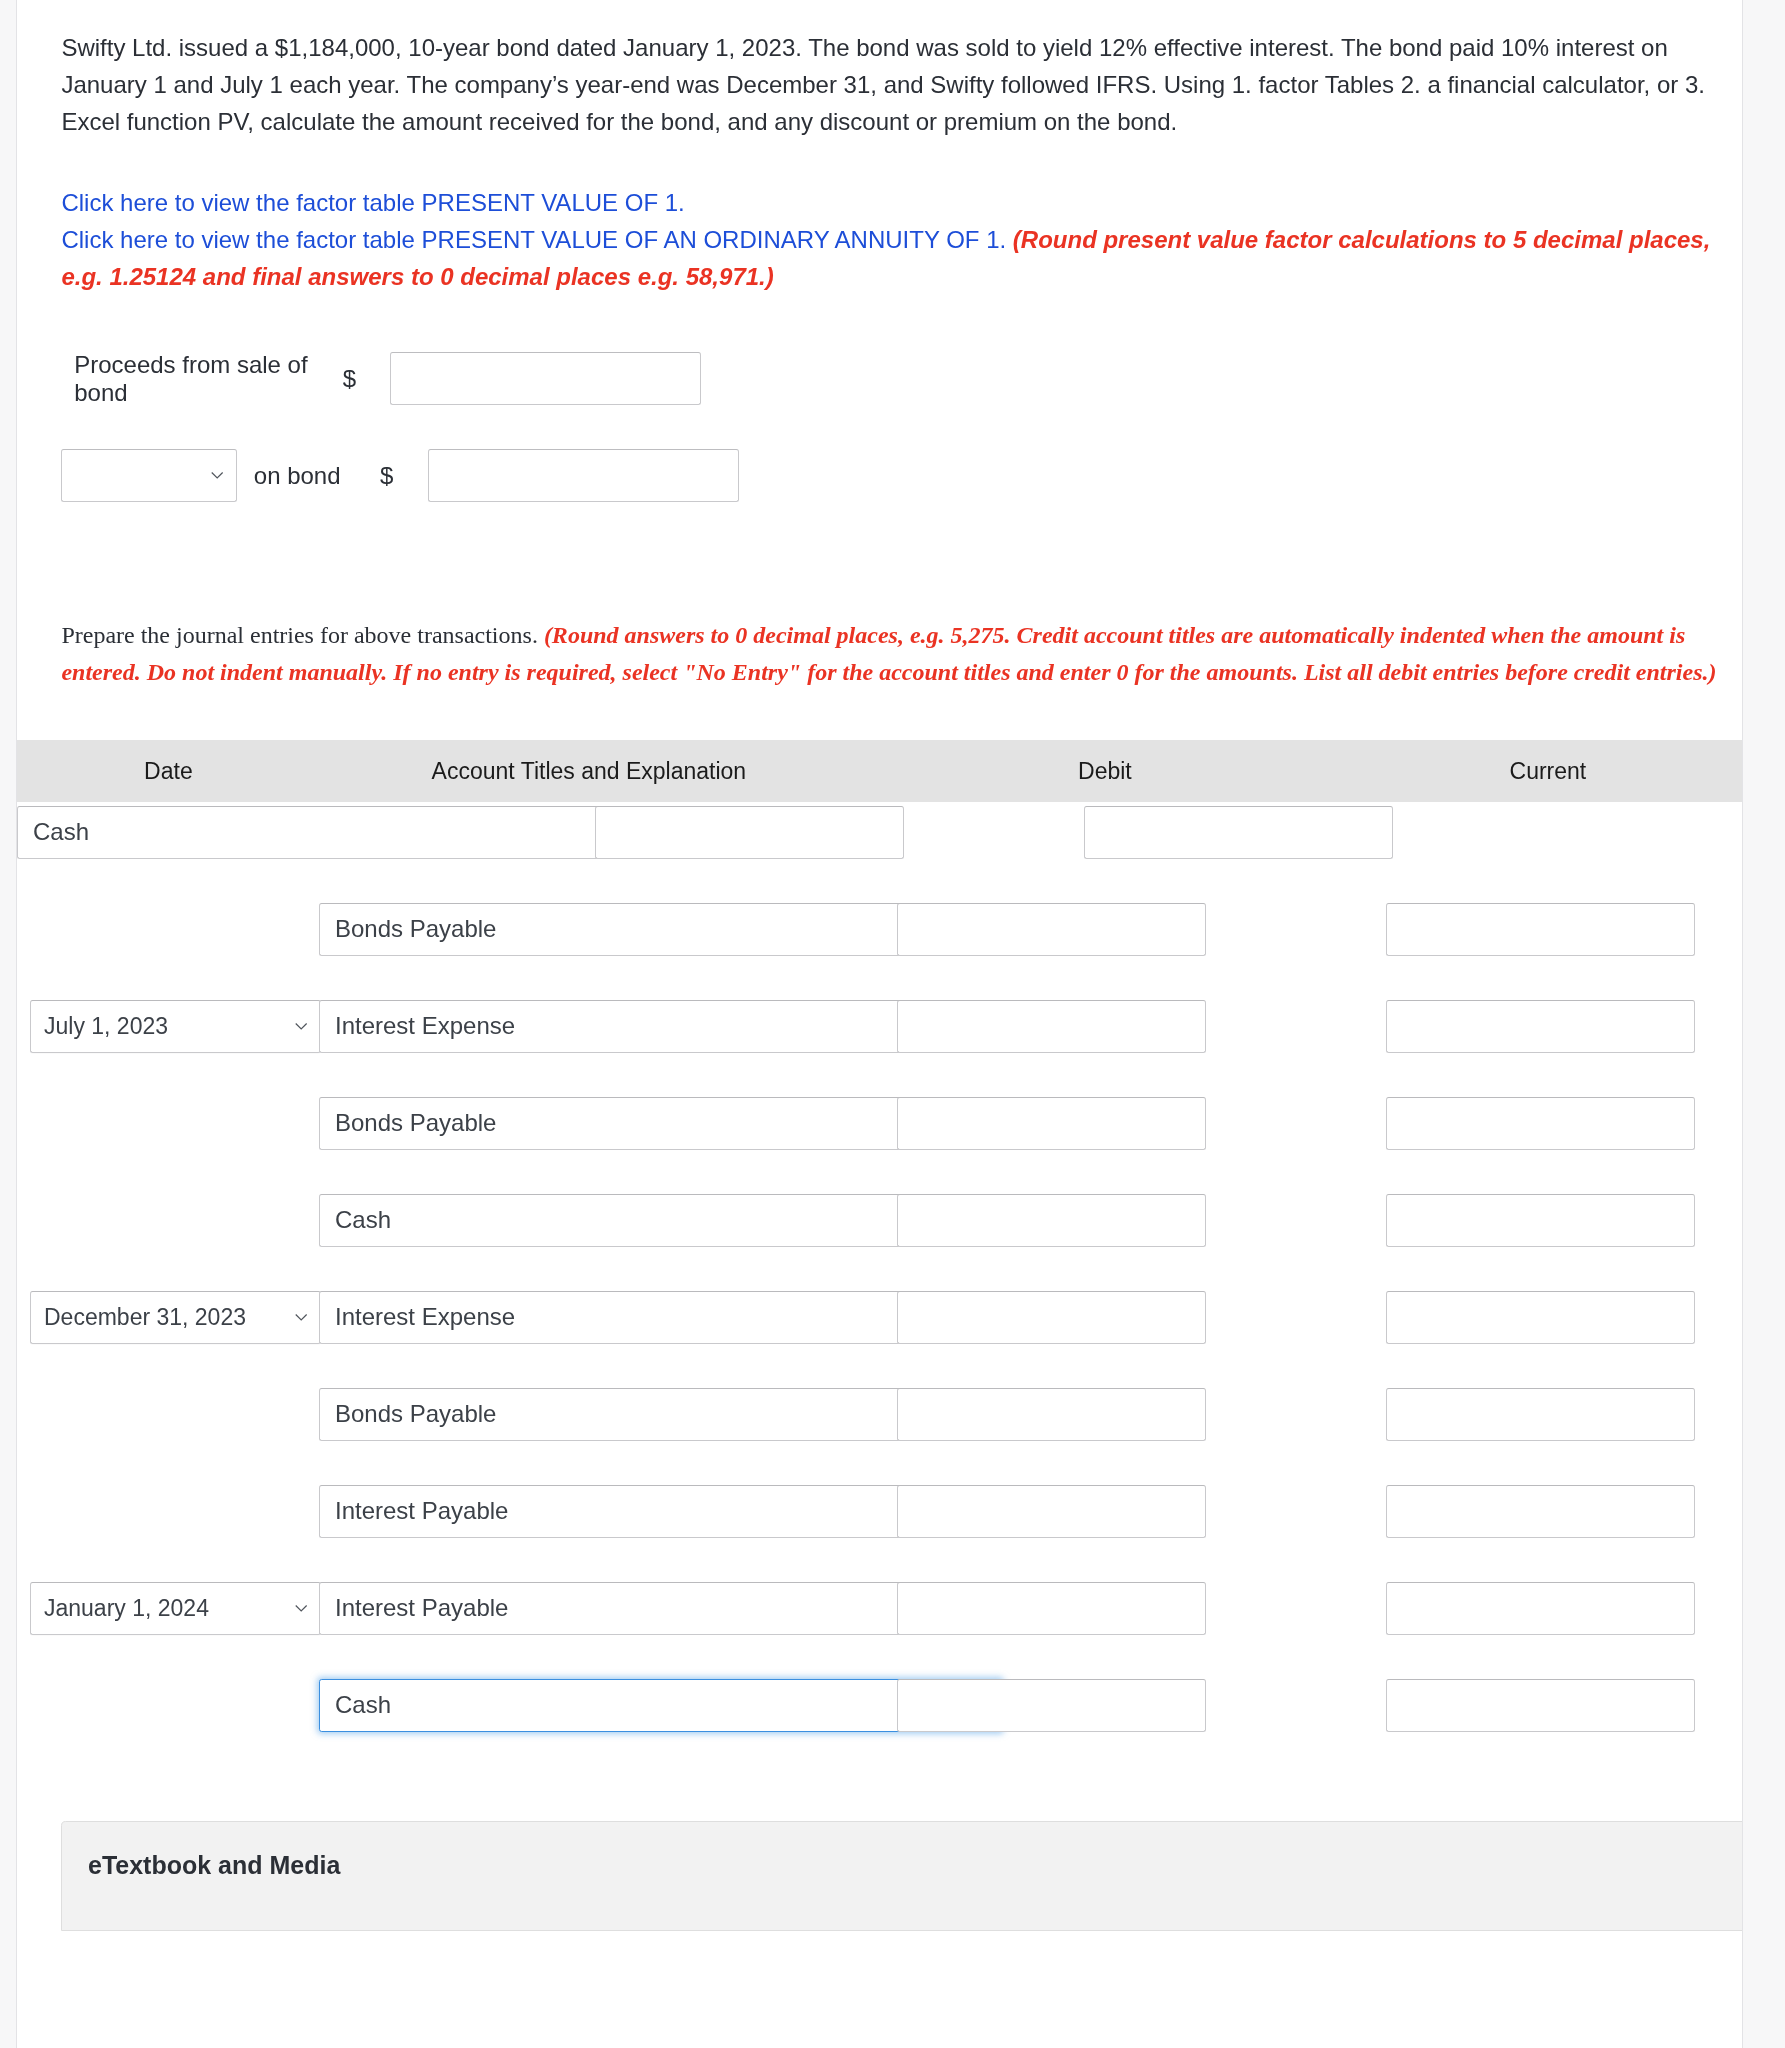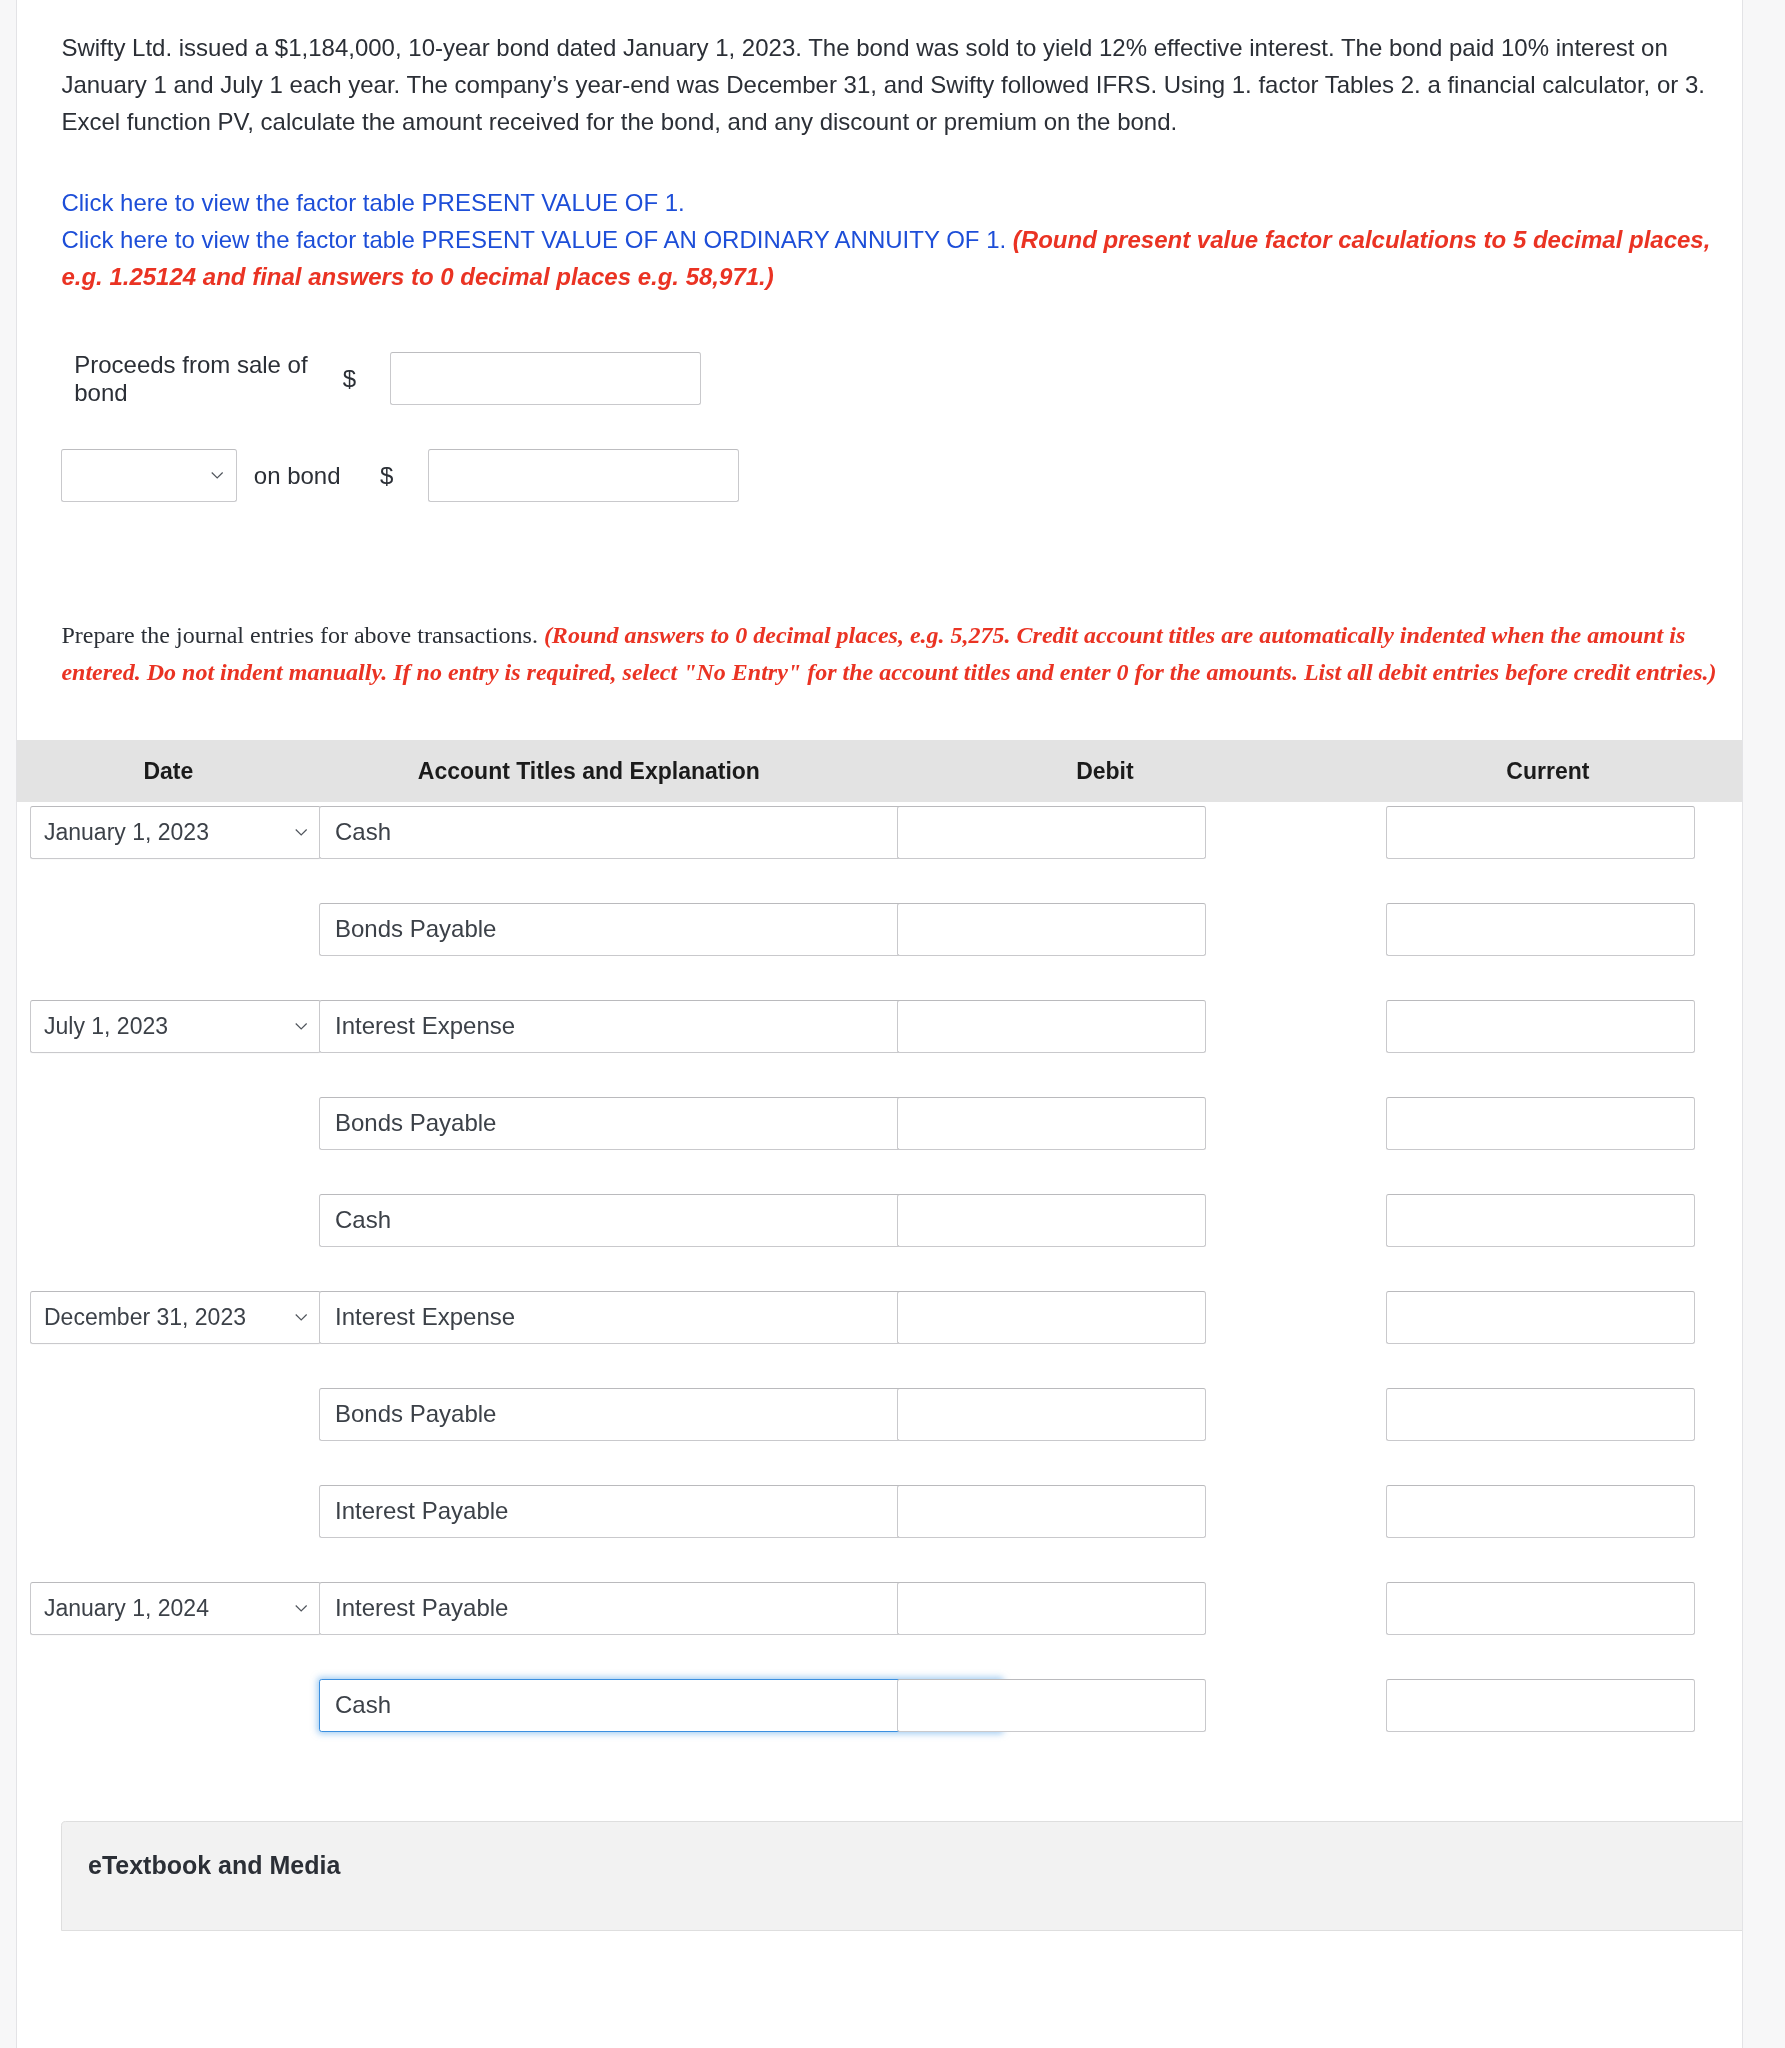--- a/index.html
+++ b/index.html
@@ -135,21 +135,21 @@
     font-family: Liberation Serif, serif;
   }
 
   
   .jtable { margin-top: 49px; width: 1727px; }
   .jhead {
     background: #e3e3e3;
     height: 62px;
     display: flex;
     align-items: center;
-    font-weight: bold;
+    font-weight: normal;
     font-size: 23px;
     color: #1b1b1b;
   }
   .col-date   { width: 302px; text-align: center; }
   .col-acct   { width: 539px; text-align: center; }
   .col-debit  { width: 493px; text-align: center; }
   .col-credit { width: 393px; text-align: center; }
 
   .jrow {
     display: flex;
@@ -275,30 +275,20 @@
 
   <div class="jtable">
     <div class="jhead">
       <div class="col-date">Date</div>
       <div class="col-acct">Account Titles and Explanation</div>
       <div class="col-debit">Debit</div>
       <div class="col-credit">Current</div>
     </div>
     <div id="jrows">
         <div class="jrow">
-          <div class="cell-date">
-            <div class="date-sel">
-              <span class="sel-val">January 1, 2023</span>
-              <span class="chev">
-                <svg width="16.4" height="16.4" viewBox="0 0 18 18">
-                  <path d="M3 6 L9 12 L15 6" fill="none" stroke="#50555c" stroke-width="1.3"></path>
-                </svg>
-              </span>
-            </div>
-          </div>
           <div class="cell-acct"><input class="acct-input" type="text" value="Cash" style=""></div>
           <div class="cell-debit"><input class="amt-input" type="text" value="" style=""></div>
           <div class="cell-credit"><input class="amt-input" type="text" value="" style=""></div>
         </div>
         <div class="jrow">
           <div class="cell-date"></div>
           <div class="cell-acct"><input class="acct-input" type="text" value="Bonds Payable" style=""></div>
           <div class="cell-debit"><input class="amt-input" type="text" value="" style=""></div>
           <div class="cell-credit"><input class="amt-input" type="text" value="" style=""></div>
         </div>

